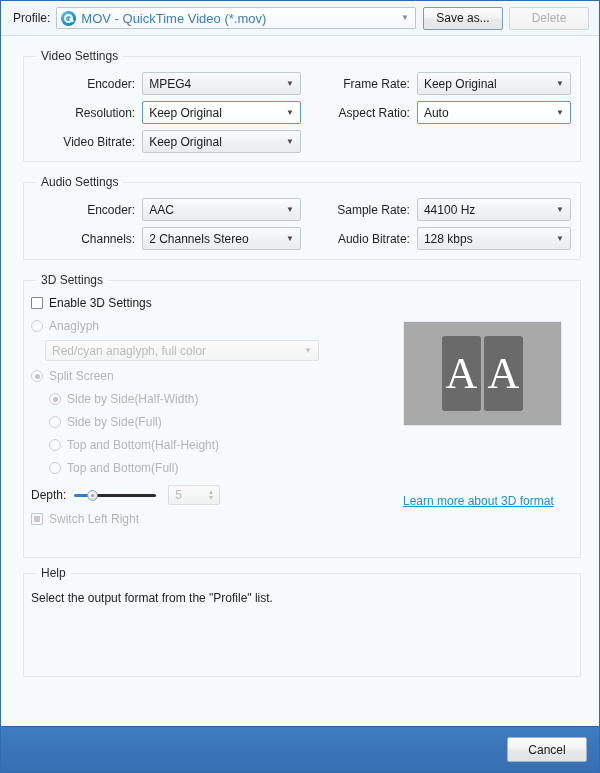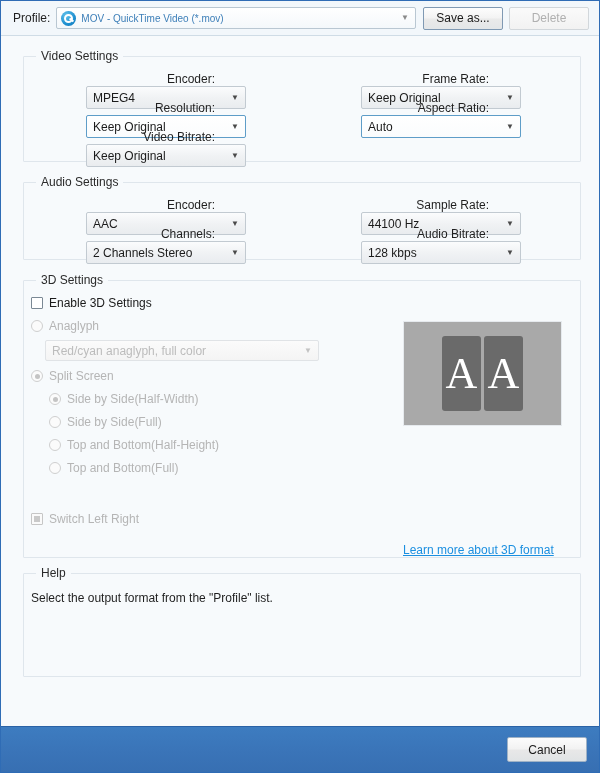--- a/index.html
+++ b/index.html
@@ -77,21 +77,21 @@
   }
   .qt-icon:before{
     content:"";position:absolute;left:3px;top:3px;width:9px;height:9px;
     border-radius:50%;border:2px solid #ffffff;box-sizing:border-box;
   }
   .qt-icon:after{
     content:"";position:absolute;left:8px;top:8px;width:5px;height:2px;
     background:#ffffff;transform:rotate(40deg);
   }
   .profile-value{
-    flex:1 1 auto;color:#3d7fb8;font-size:10px;
+    flex:1 1 auto;color:#3d7fb8;font-size:13px;
     white-space:nowrap;overflow:hidden;text-overflow:ellipsis;
   }
   .combo-arrow{
     width:16px;flex:0 0 16px;text-align:center;
     color:#8a8a8a;font-size:8px;line-height:1;
   }
   .btn{
     box-sizing:border-box;
     border:1px solid #a8b4bf;border-radius:2px;
     background:linear-gradient(to bottom,#fdfdfd 0%,#f3f3f3 48%,#eaeaea 52%,#e3e6e8 100%);
@@ -114,21 +114,21 @@
     position:absolute;
     border:1px solid #dfe6ec;
     border-radius:1px;
     background:transparent;
   }
   .group-title{
     position:absolute;top:-8px;left:12px;
     background:#f7fafc;
     padding:0 5px;font-size:12px;color:#2a2a2a;
   }
-  .row{position:absolute;display:flex;align-items:center;flex-direction:column;}
+  .row{position:absolute;display:flex;align-items:center;}
   .fld-label{
     text-align:right;font-size:12px;color:#1f1f1f;
     margin-right:7px;white-space:nowrap;
   }
   .combo{
     box-sizing:border-box;height:23px;
     border:1px solid #c2cad1;border-radius:2px;
     background:linear-gradient(to bottom,#fbfcfd 0%,#f0f2f4 52%,#e9ecef 100%);
     display:flex;align-items:center;padding:0 1px 0 6px;
     font-size:12px;color:#1b1b1b;
@@ -357,33 +357,48 @@
     <div class="opt" style="position:absolute;left:48px;top:402px;">
       <div class="radio dis"></div>
       <span class="txt-dis">Top and Bottom(Half-Height)</span>
     </div>
 
     <div class="opt" style="position:absolute;left:48px;top:425px;">
       <div class="radio dis"></div>
       <span class="txt-dis">Top and Bottom(Full)</span>
     </div>
 
+    <div class="slider-wrap" style="left:30px;top:449px;">
+      <div class="sl-label">Depth:</div>
+      <div class="sl-track">
+        <div class="sl-fill"></div>
+        <div class="sl-rest"></div>
+        <div class="sl-knob"></div>
+      </div>
+      <div class="spin">
+        <div class="sv">5</div>
+        <div class="sarrows">
+          <span>▲</span>
+          <span>▼</span>
+        </div>
+      </div>
+    </div>
 
     <div class="opt" style="position:absolute;left:30px;top:476px;">
       <div class="cbox dis checkedsq"></div>
       <span class="txt-dis">Switch Left Right</span>
     </div>
 
     <div class="preview" style="left:402px;top:285px;width:157px;height:103px;">
       <div class="pv-panel">A</div>
       <div class="pv-gap"></div>
       <div class="pv-panel">A</div>
     </div>
 
-    <div class="link" style="left:402px;top:507px;">Learn more about 3D format</div>
+    <div class="link" style="left:402px;top:458px;">Learn more about 3D format</div>
 
     <div class="group" style="left:22px;top:537px;width:556px;height:102px;">
       <div class="group-title">Help</div>
     </div>
     <div class="help-text" style="left:30px;top:555px;">Select the output format from the "Profile" list.</div>
 
   </div>
 
   <div class="footer">
     <div class="f-spacer"></div>

